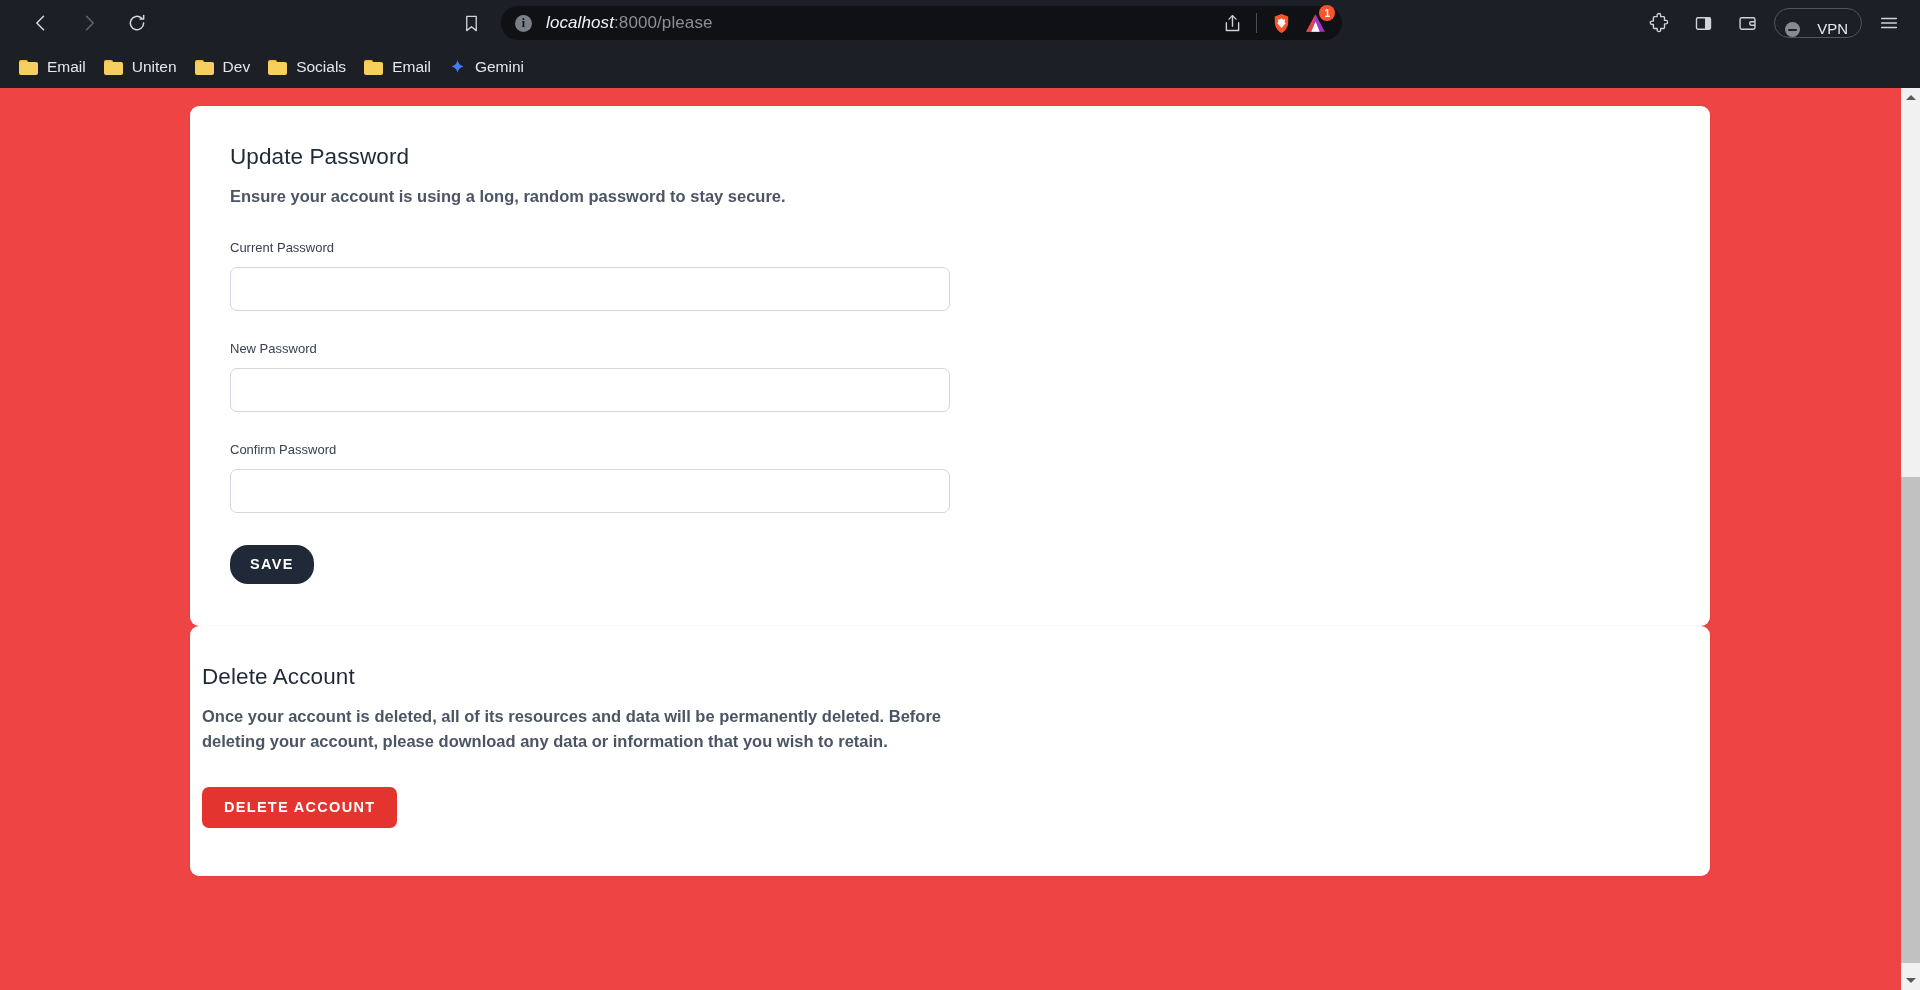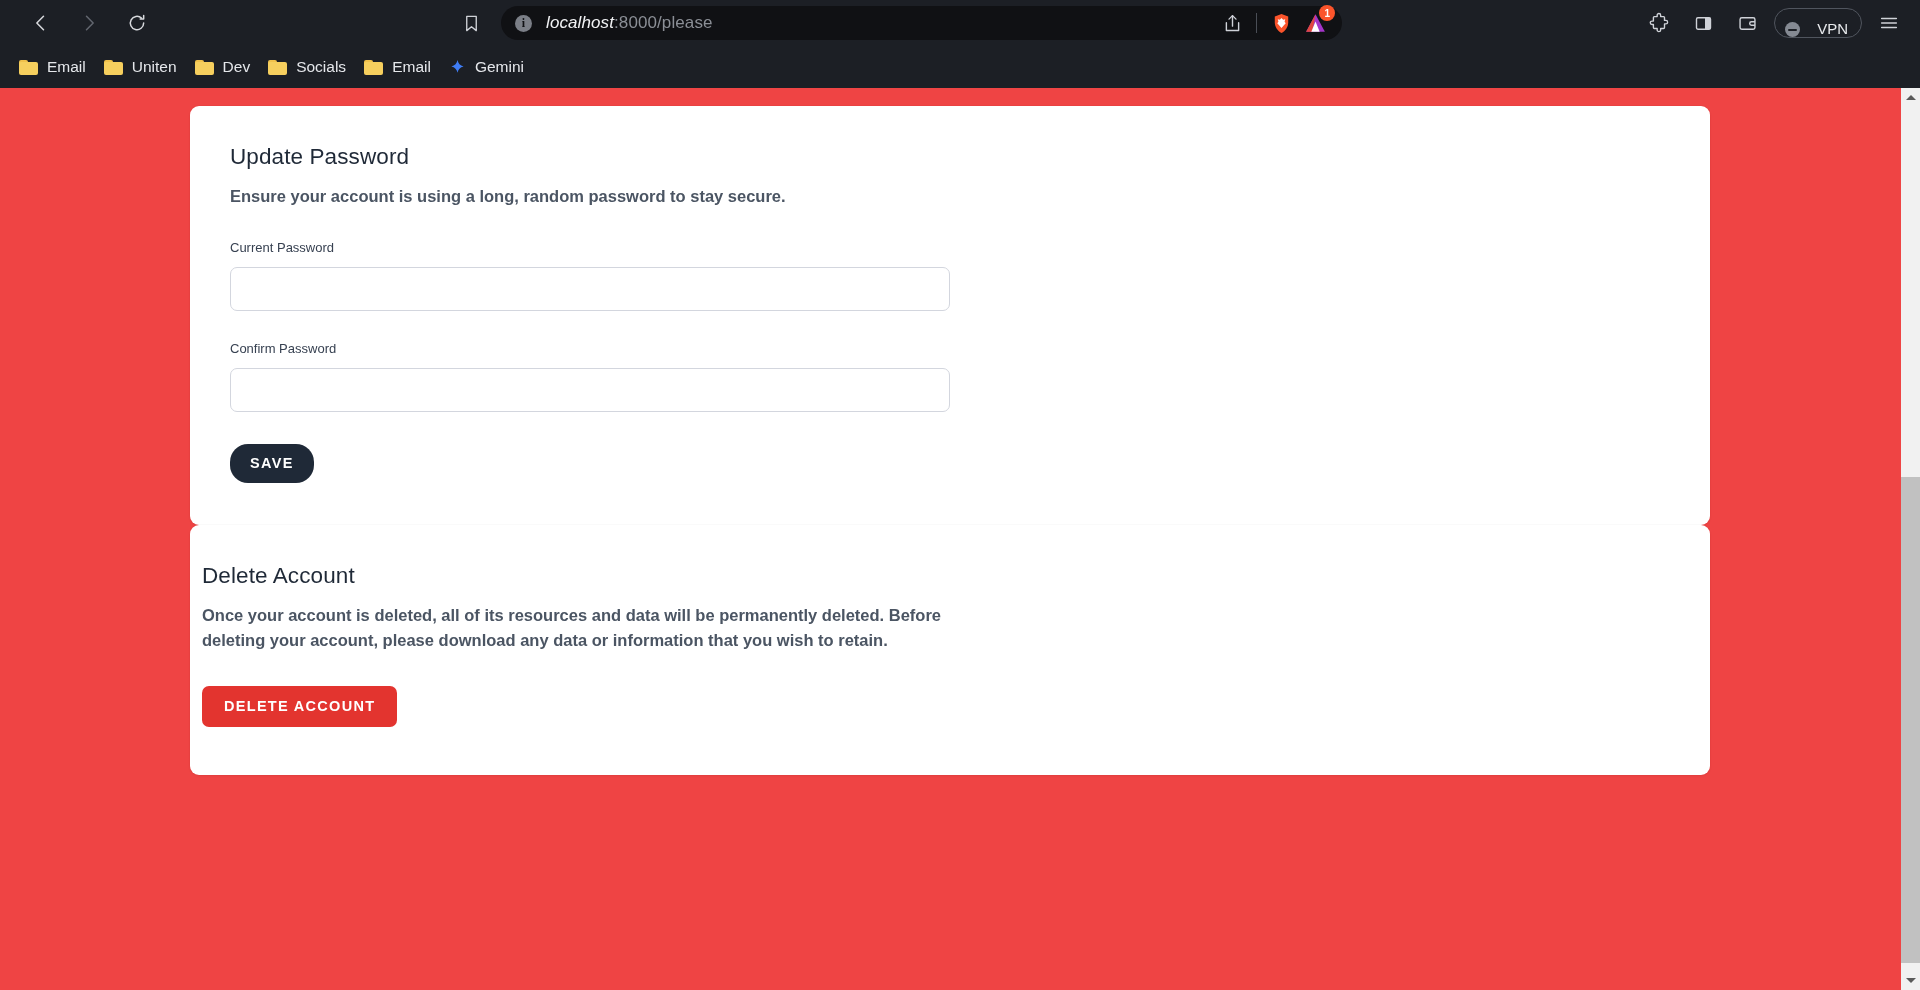--- a/index.html
+++ b/index.html
@@ -464,20 +464,24 @@
 
     <section class="card" id="card-password">
       <h2 class="section-title">Update Password</h2>
       <p class="section-sub">Ensure your account is using a long, random password to stay secure.</p>
 
       <div class="field">
         <label class="field-label">Current Password</label>
         <input class="field-input" type="password" placeholder="" style="">
       </div>
 
+      <div class="field">
+        <label class="field-label">New Password</label>
+        <input class="field-input" type="password" placeholder="" style="">
+      </div>
 
       <div class="field">
         <label class="field-label">Confirm Password</label>
         <input class="field-input" type="password" placeholder="" style="">
       </div>
 
       <button class="btn" id="save-button">SAVE</button>
     </section>
 
     <section class="card" id="card-delete">

